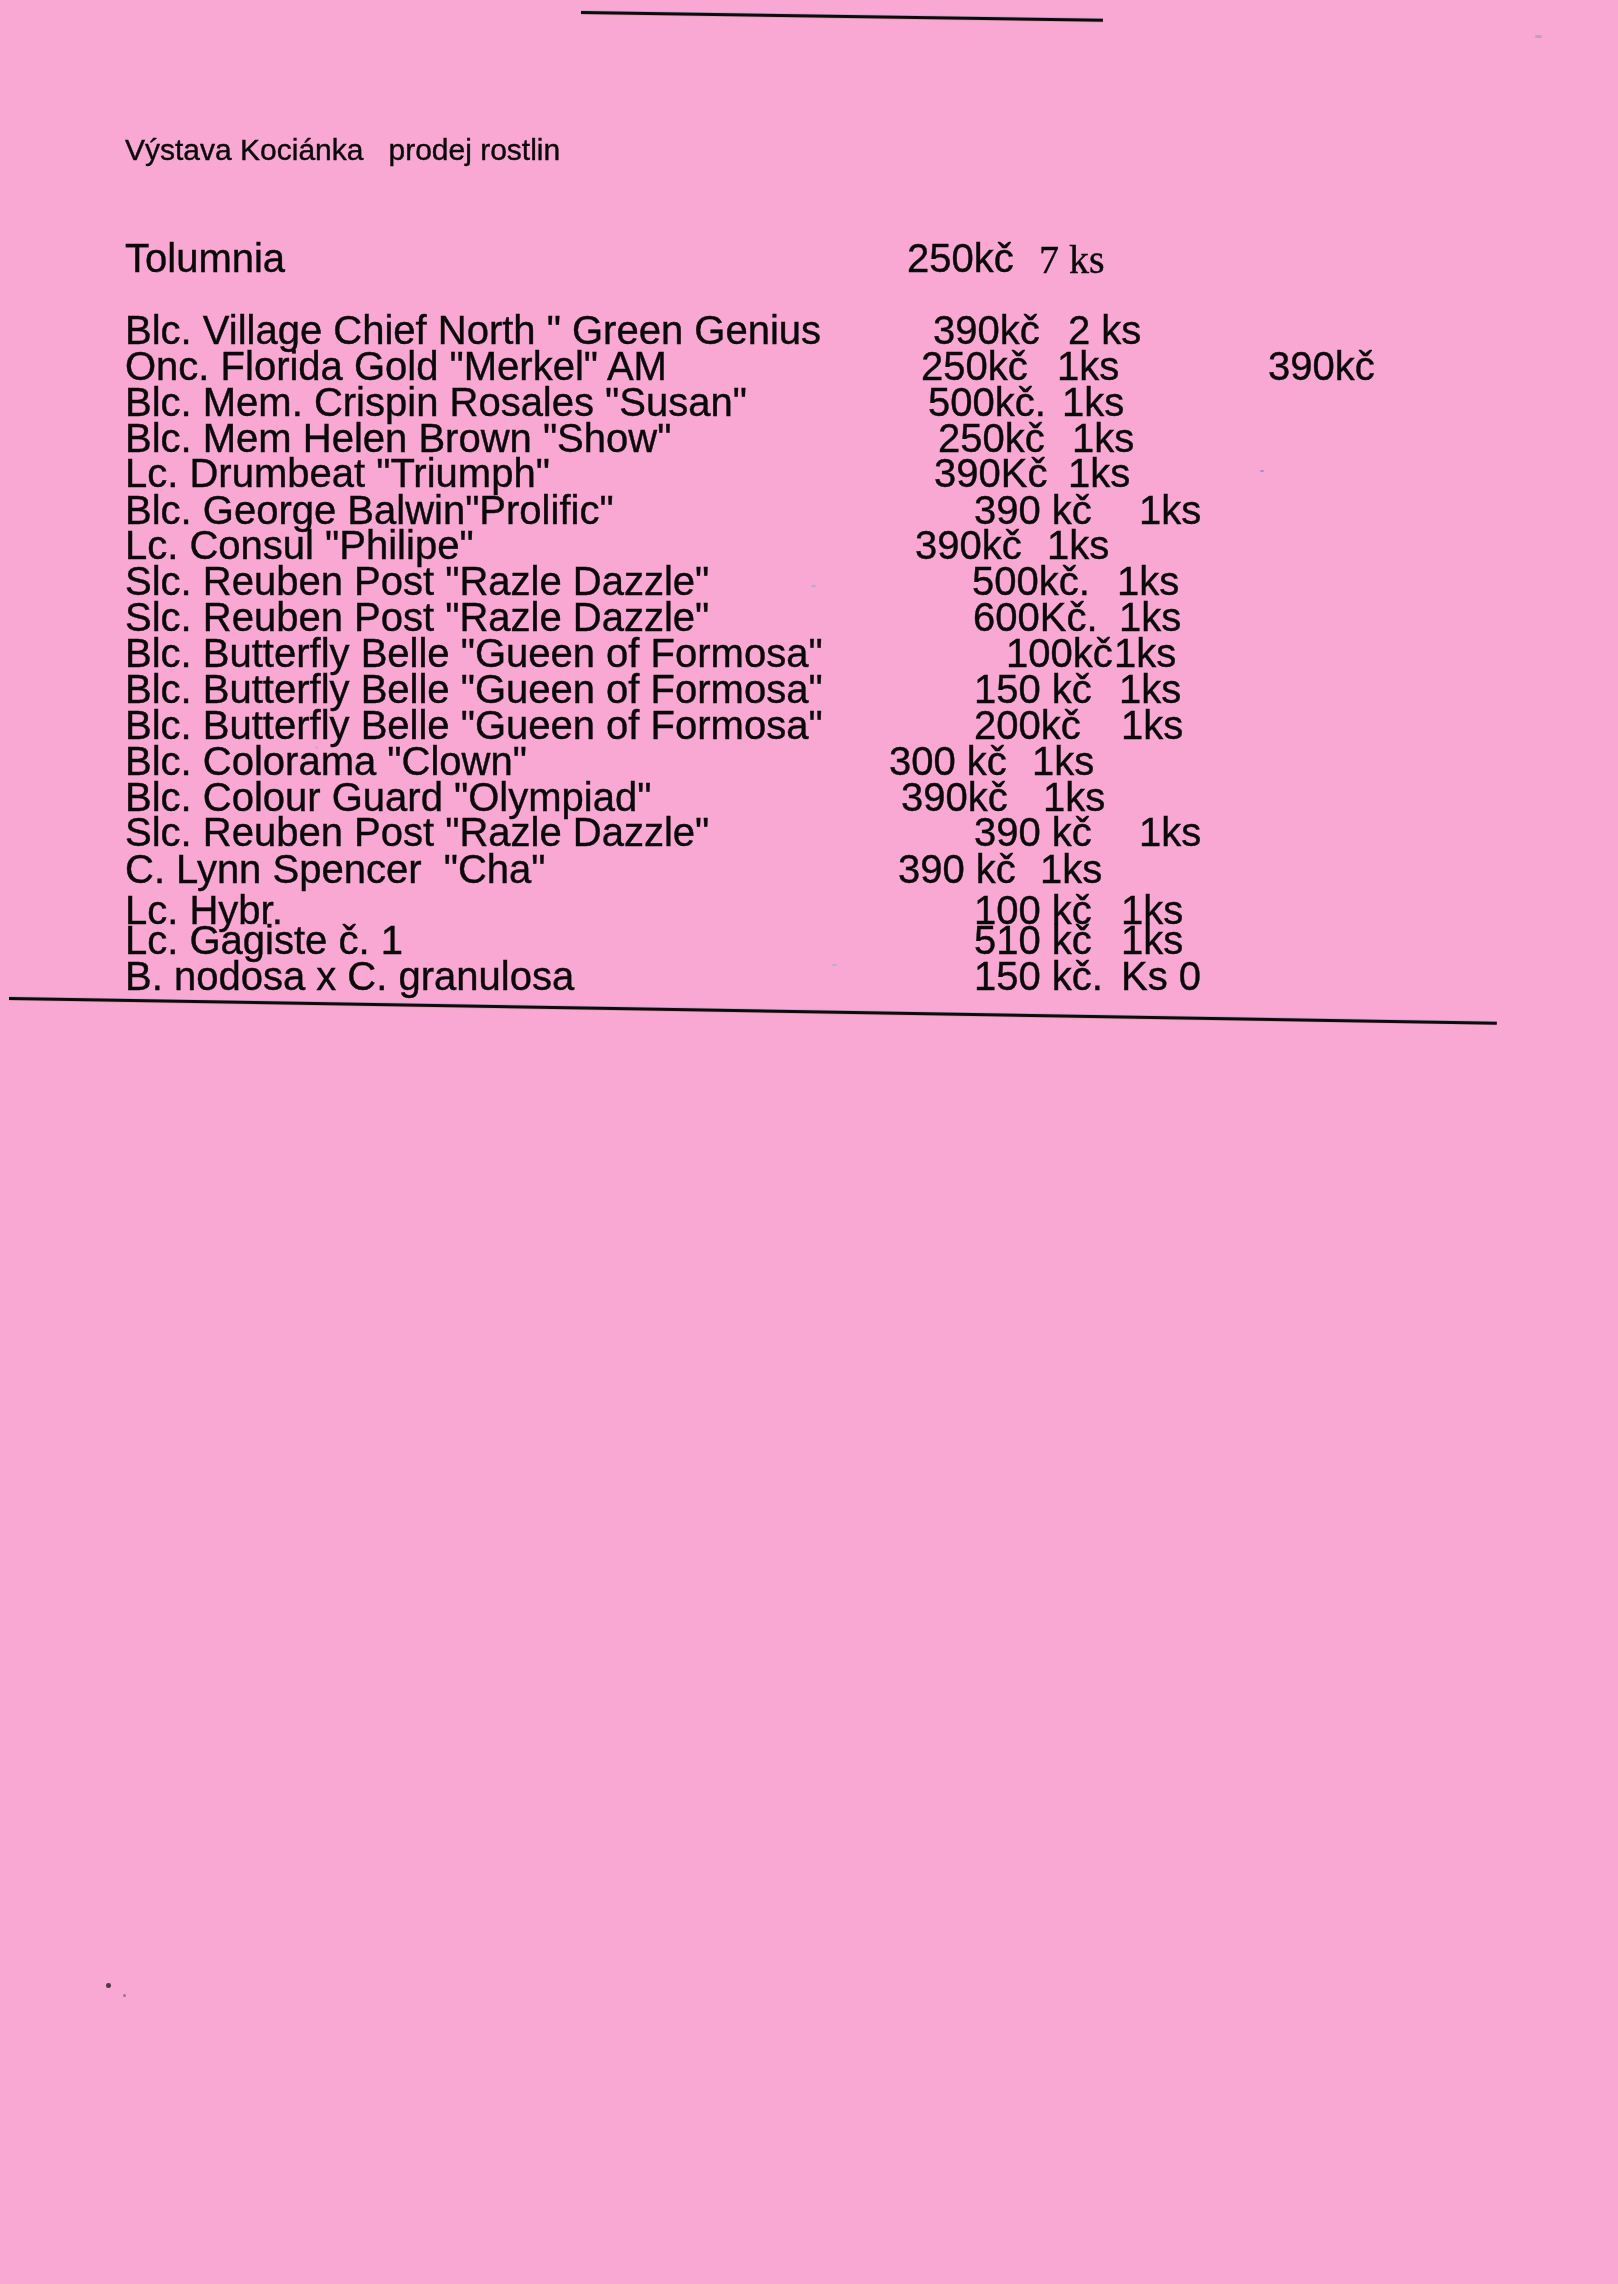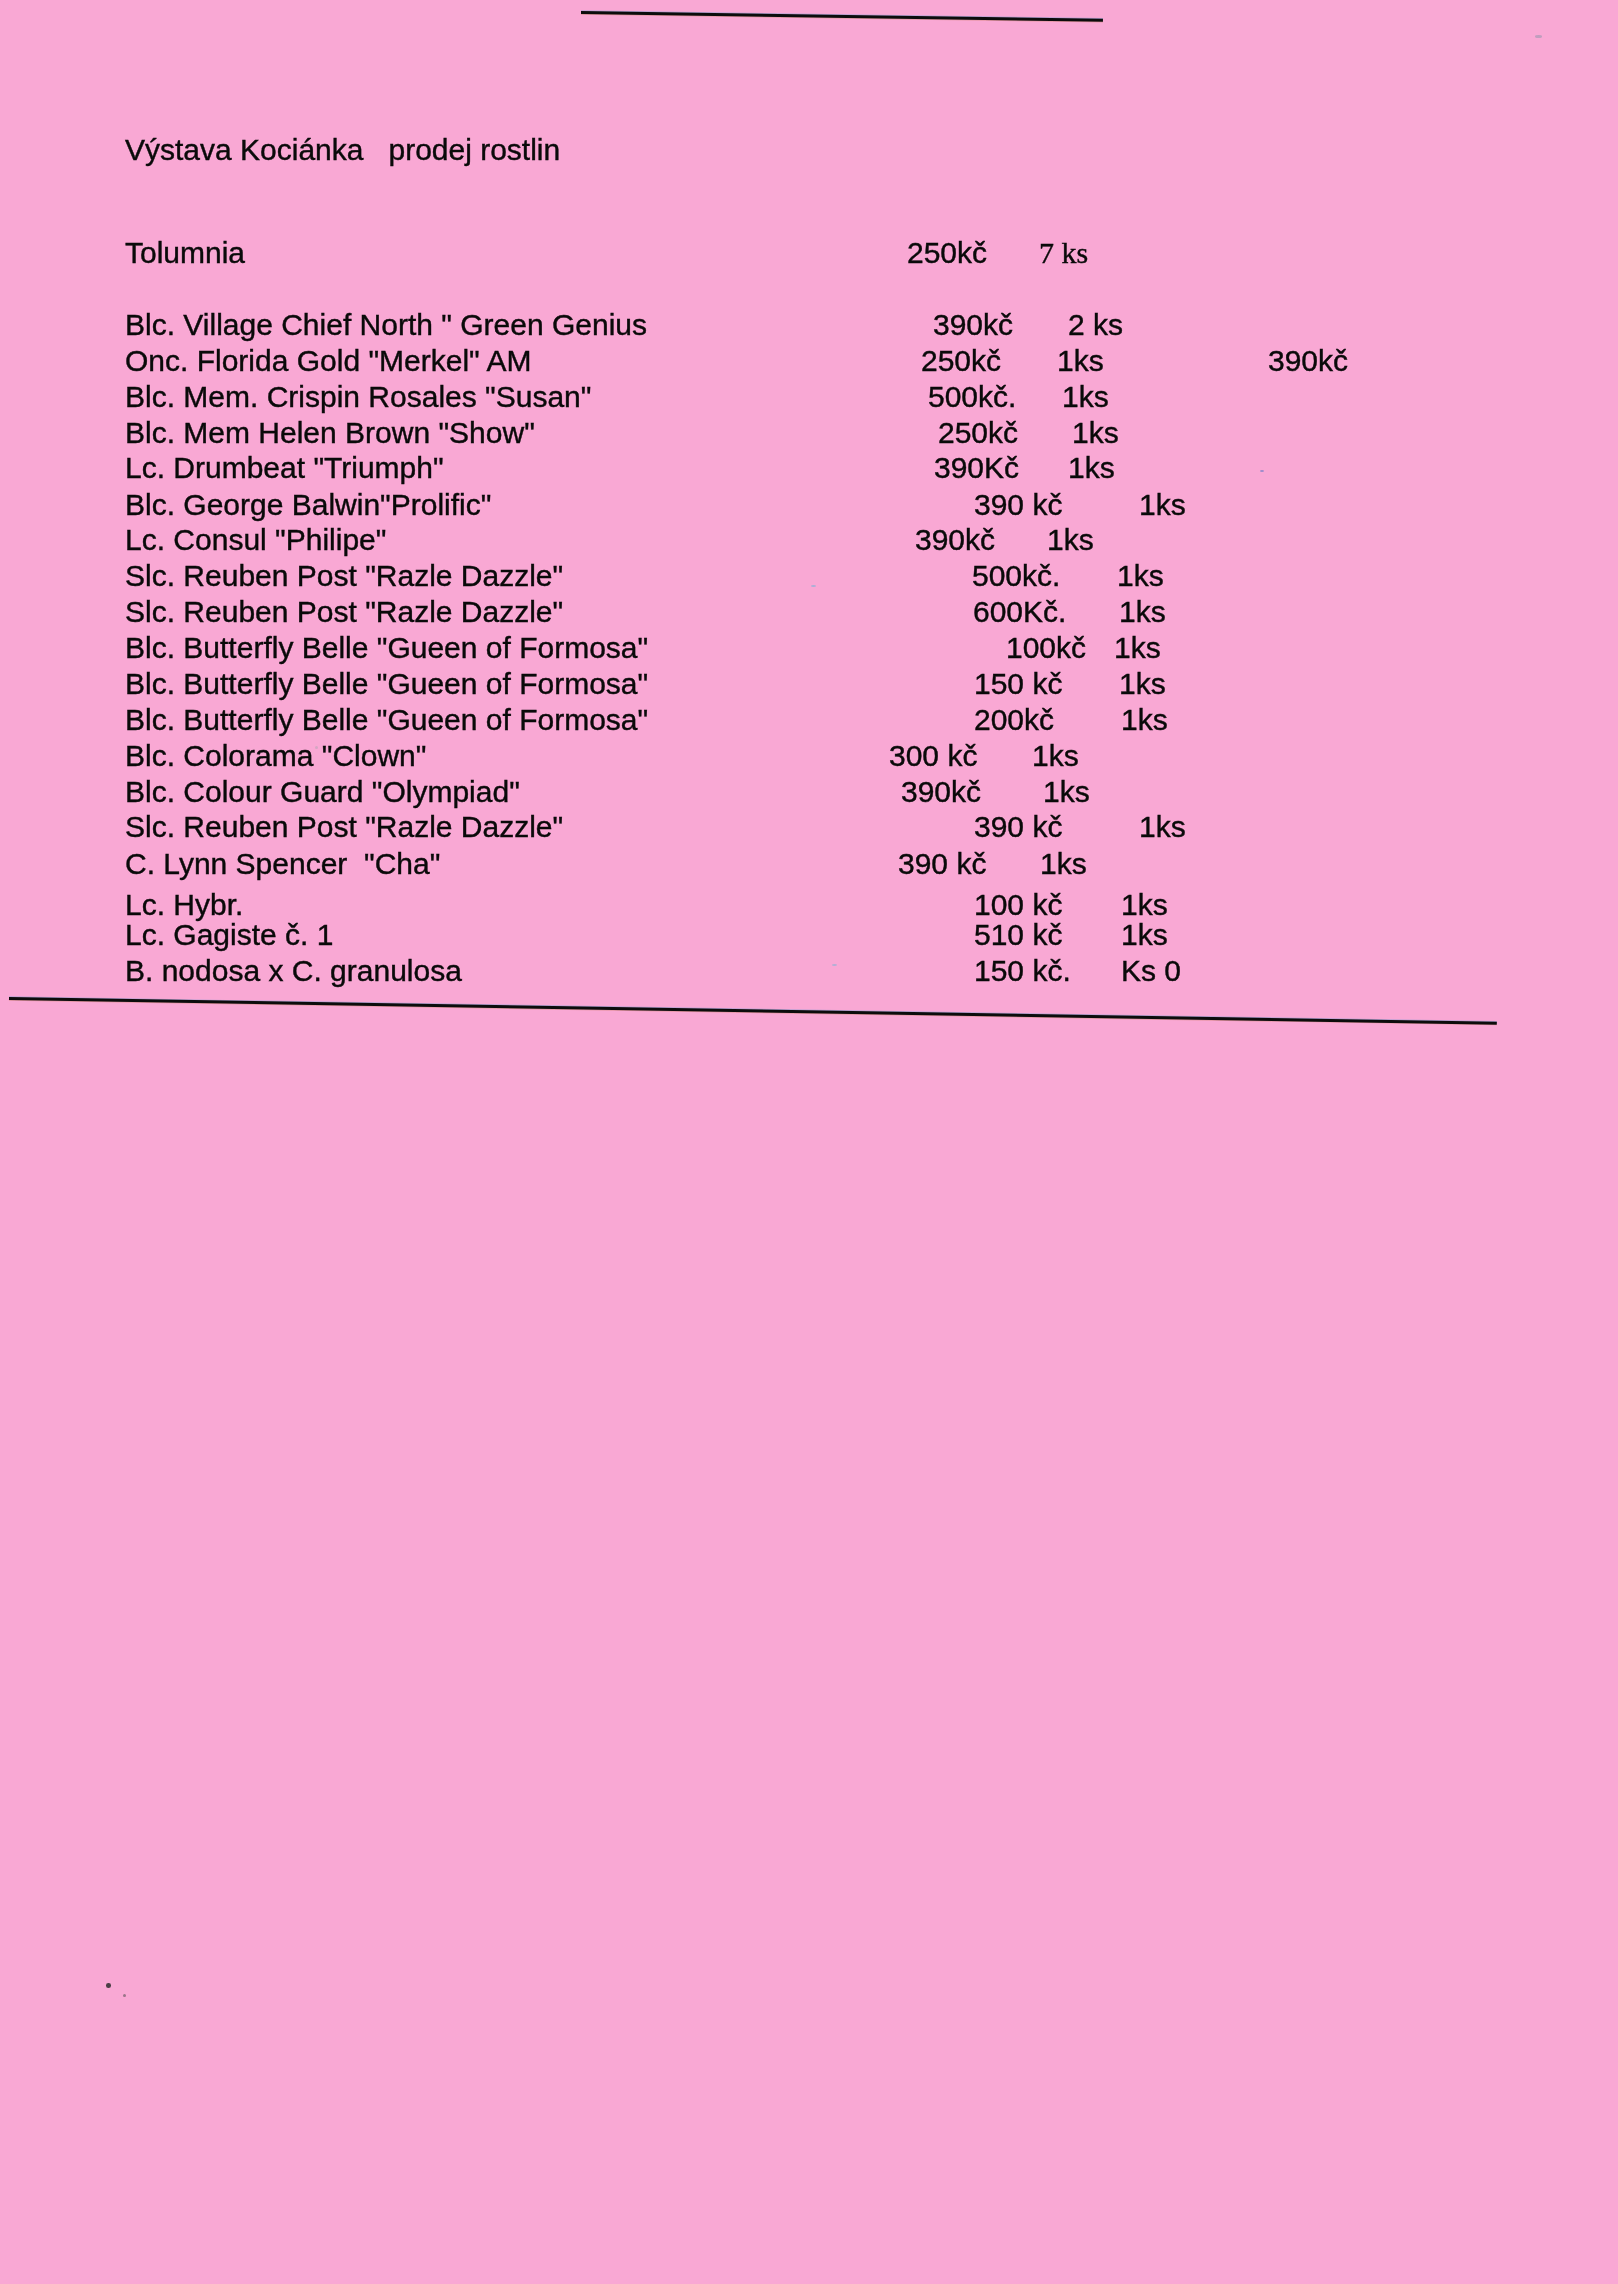--- a/index.html
+++ b/index.html
@@ -22,21 +22,21 @@
   }
   .rows{
     position:absolute;
     left:0;top:236px;
     width:100%;
     height:778px;
   }
   .row{
     position:absolute;
     left:0;width:100%;height:36px;
-    font-size:30px;
+    font-size:40px;
     white-space:pre;
   }
   .row .name{position:absolute;left:125px;top:0;}
   .row .price{position:absolute;top:0;}
   .row .qty{position:absolute;top:0;}
   .row .extra{position:absolute;top:0;}
   .scanline{
     position:absolute;
     background:#0c0c0c;
     transform-origin:left center;

